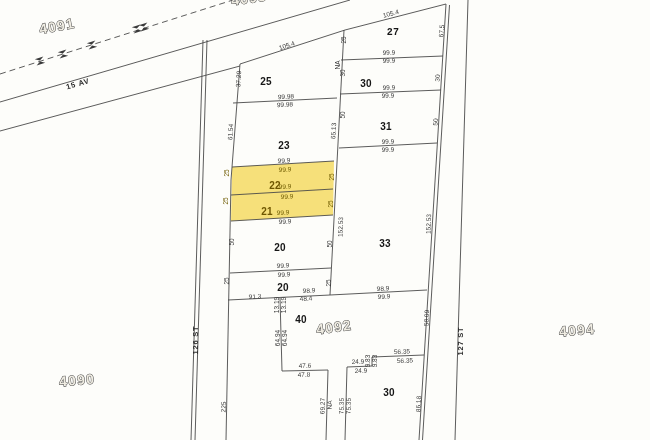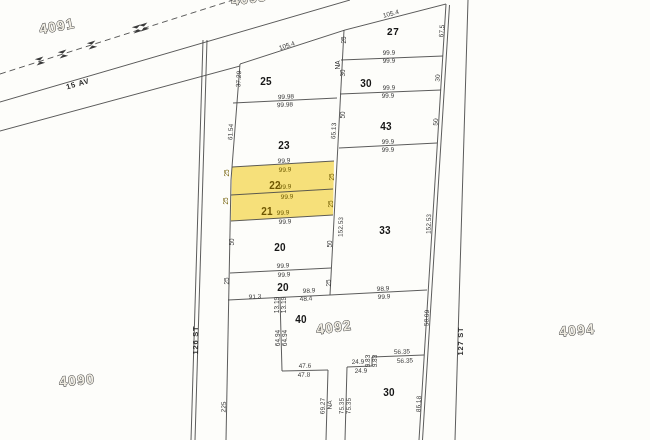--- a/index.html
+++ b/index.html
@@ -88,27 +88,27 @@
       <span class="lbl block" style="left: 249px; top: -2px; transform: translate(-50%, -50%) rotate(-8deg);">4093</span>
       <span class="lbl block" style="left: 77px; top: 380px; transform: translate(-50%, -50%) rotate(-5deg);">4090</span>
       <span class="lbl block" style="left: 334px; top: 327px; transform: translate(-50%, -50%) rotate(-8deg);">4092</span>
       <span class="lbl block" style="left: 577px; top: 330px; transform: translate(-50%, -50%) rotate(-5deg);">4094</span>
       <span class="lbl street" style="left: 78px; top: 84px; transform: translate(-50%, -50%) rotate(-16deg);">15 AV</span>
       <span class="lbl street" style="left: 196px; top: 340px; transform: translate(-50%, -50%) rotate(-90deg);">126 ST</span>
       <span class="lbl street" style="left: 461px; top: 341px; transform: translate(-50%, -50%) rotate(-90deg);">127 ST</span>
       <span class="lbl lot" style="left: 266px; top: 82px; transform: translate(-50%, -50%) rotate(0deg);">25</span>
       <span class="lbl lot" style="left: 393px; top: 33px; transform: translate(-50%, -50%) rotate(0deg); font-family: Liberation Mono, monospace;">27</span>
       <span class="lbl lot" style="left: 366px; top: 84px; transform: translate(-50%, -50%) rotate(0deg);">30</span>
-      <span class="lbl lot" style="left: 386px; top: 127px; transform: translate(-50%, -50%) rotate(0deg);">43</span>
+      <span class="lbl lot" style="left: 386px; top: 127px; transform: translate(-50%, -50%) rotate(0deg);">31</span>
       <span class="lbl lot" style="left: 284px; top: 146px; transform: translate(-50%, -50%) rotate(0deg);">23</span>
       <span class="lbl lot lot-hl" style="left: 275px; top: 186px; transform: translate(-50%, -50%) rotate(0deg);">22</span>
       <span class="lbl lot lot-hl" style="left: 267px; top: 212px; transform: translate(-50%, -50%) rotate(0deg);">21</span>
       <span class="lbl lot" style="left: 280px; top: 248px; transform: translate(-50%, -50%) rotate(0deg);">20</span>
       <span class="lbl lot" style="left: 283px; top: 288px; transform: translate(-50%, -50%) rotate(0deg);">20</span>
-      <span class="lbl lot" style="left: 385px; top: 231px; transform: translate(-50%, -50%) rotate(0deg);">33</span>
+      <span class="lbl lot" style="left: 385px; top: 244px; transform: translate(-50%, -50%) rotate(0deg);">33</span>
       <span class="lbl lot" style="left: 301px; top: 320px; transform: translate(-50%, -50%) rotate(0deg);">40</span>
       <span class="lbl lot" style="left: 389px; top: 393px; transform: translate(-50%, -50%) rotate(0deg);">30</span>
       <span class="lbl dim" style="left: 287px; top: 46px; transform: translate(-50%, -50%) rotate(-18deg);">105.4</span>
       <span class="lbl dim" style="left: 239px; top: 79px; transform: translate(-50%, -50%) rotate(-86deg);">37.29</span>
       <span class="lbl dim" style="left: 286px; top: 97px; transform: translate(-50%, -50%) rotate(-3deg);">99.98</span>
       <span class="lbl dim" style="left: 285px; top: 105px; transform: translate(-50%, -50%) rotate(-3deg);">99.98</span>
       <span class="lbl dim" style="left: 231px; top: 132px; transform: translate(-50%, -50%) rotate(-87deg);">61.54</span>
       <span class="lbl dim" style="left: 391px; top: 14px; transform: translate(-50%, -50%) rotate(-14deg);">105.4</span>
       <span class="lbl dim" style="left: 442px; top: 31px; transform: translate(-50%, -50%) rotate(-86deg);">67.5</span>
       <span class="lbl dim" style="left: 344px; top: 40px; transform: translate(-50%, -50%) rotate(-90deg);">25</span>

